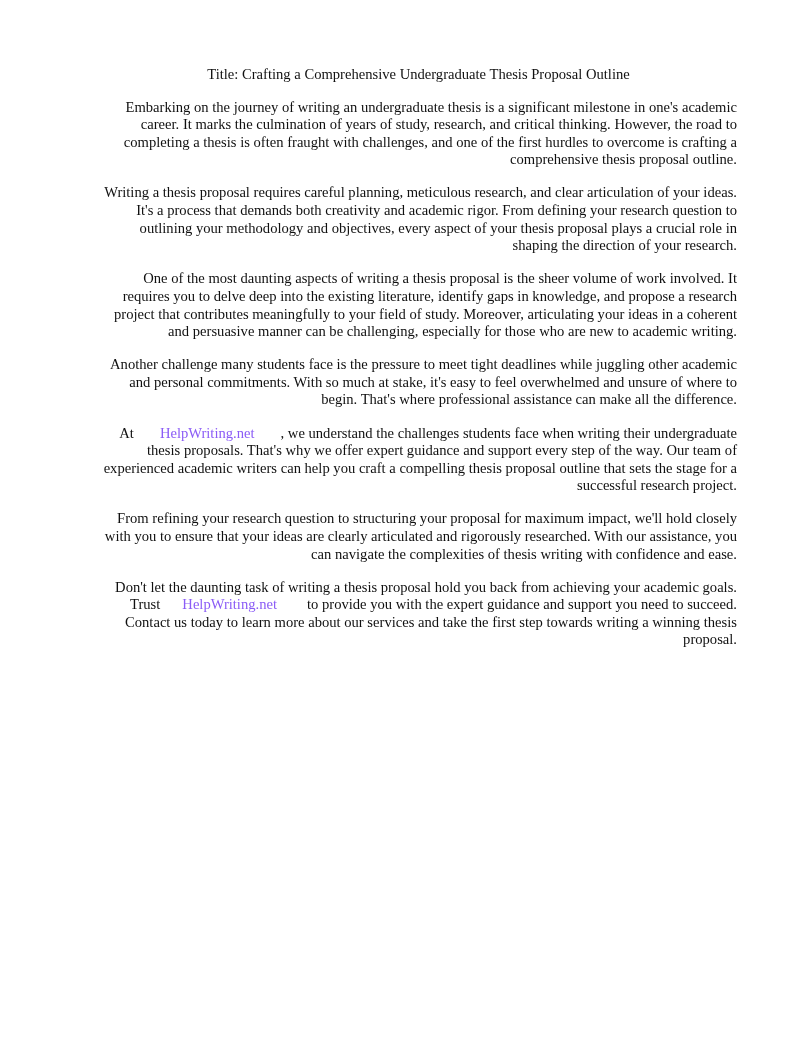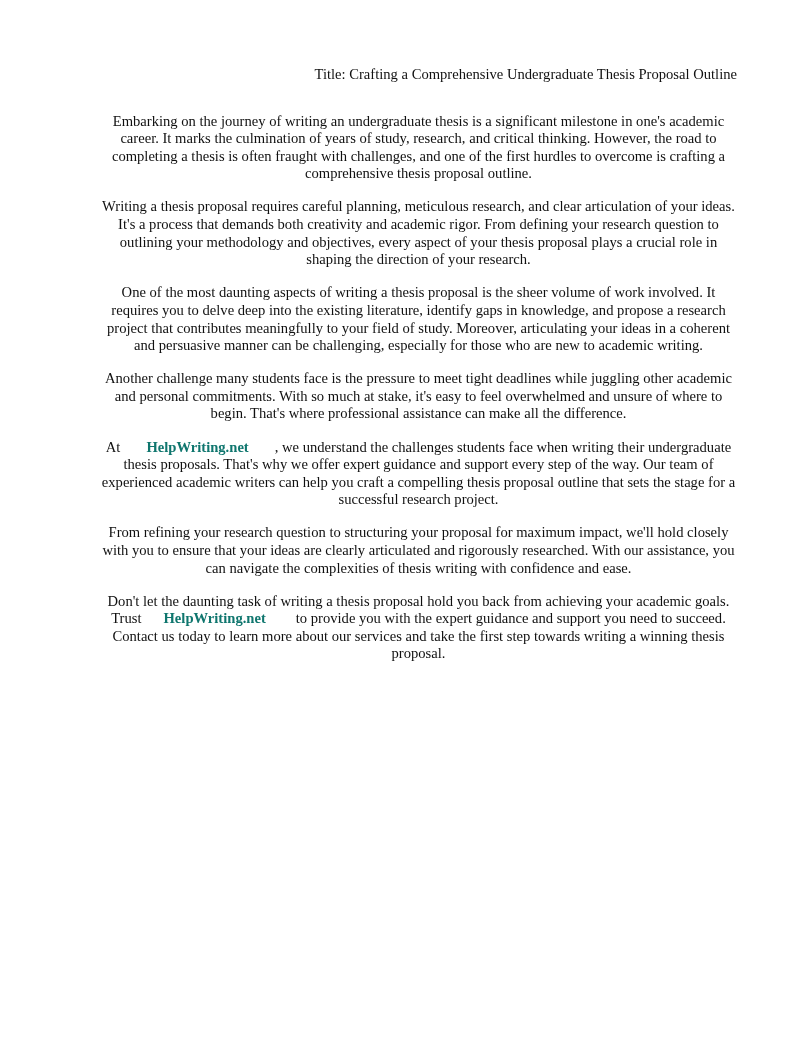--- a/index.html
+++ b/index.html
@@ -25,38 +25,38 @@
   }
   .content {
     position: absolute;
     left: 100px;
     top: 66px;
     width: 637px;
   }
   .doc-title {
     font-size: 14.6px;
     line-height: 17.6px;
-    margin: 0 0 29px 0;
+    margin: 0 0 15px 0;
     color: #111111;
-    text-align: right;
+    text-align: center;
   }
   .para {
     font-size: 14.6px;
     line-height: 17.6px;
     margin: 0 0 15.5px 0;
     color: #101010;
-    text-align: center;
+    text-align: right;
     white-space: normal;
   }
   .para:last-child {
     margin-bottom: 0;
   }
   .brand-link {
-    color: #0f766e;
-    font-weight: bold;
+    color: #8b5cf6;
+    font-weight: normal;
     text-decoration: none;
     white-space: nowrap;
   }
   .gap-before {
     display: inline-block;
     width: 26px;
   }
   .gap-after {
     display: inline-block;
     width: 26px;

